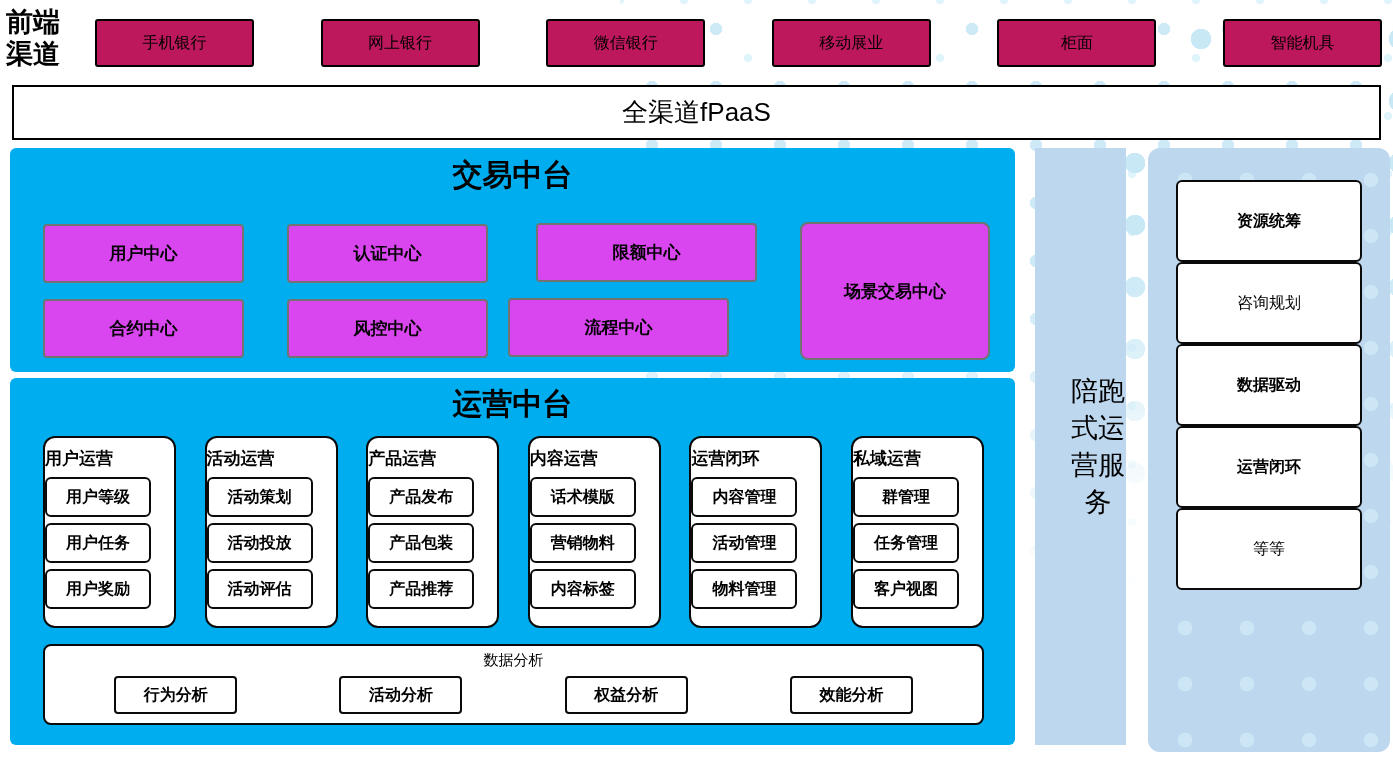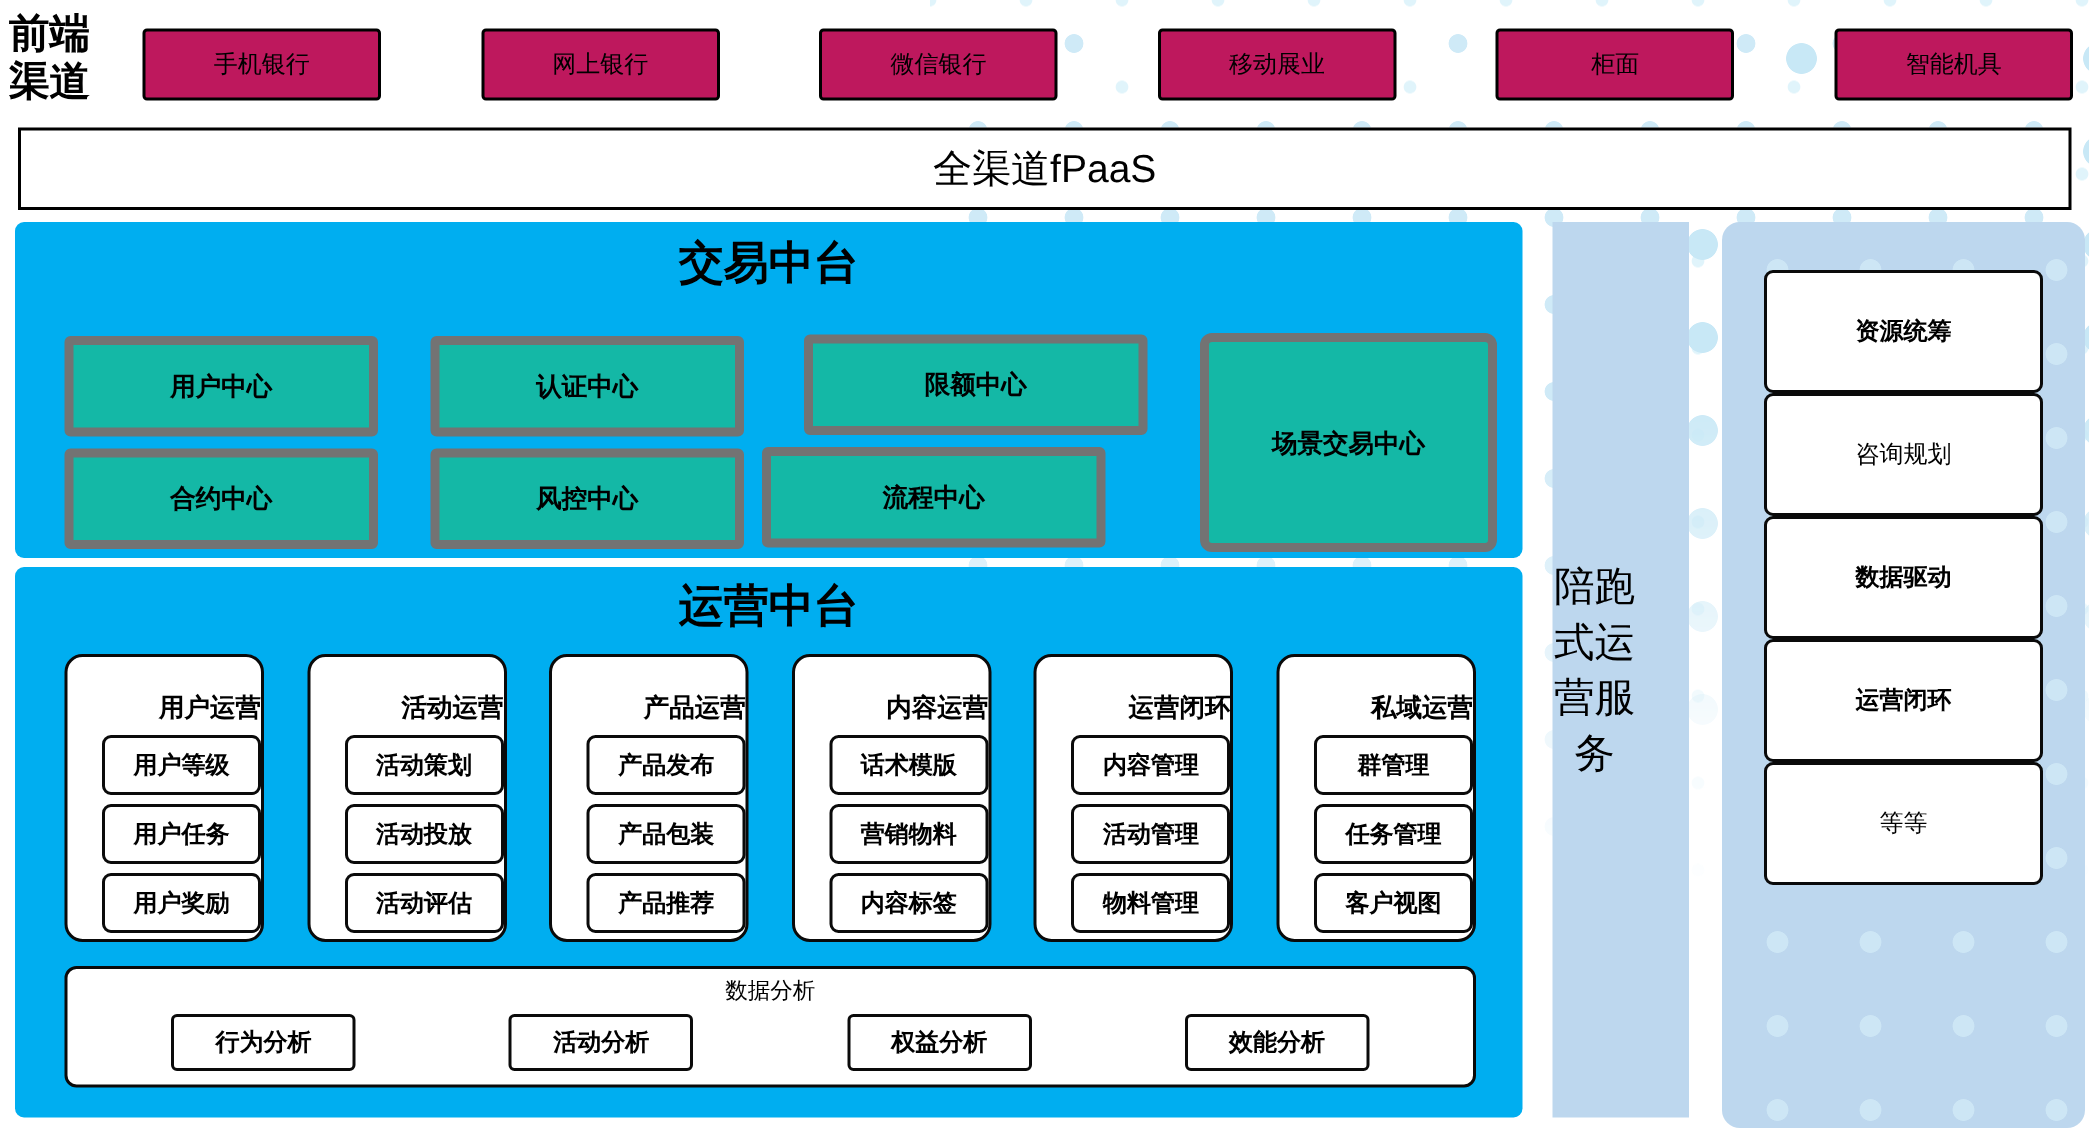--- a/index.html
+++ b/index.html
@@ -49,31 +49,31 @@
   .panel-blue{
     position:absolute;left:10px;width:1005px;background:#00AEF0;border-radius:6px;z-index:1;
   }
   .panel-trade{top:148px;height:224px;}
   .panel-op{top:378px;height:367px;}
   .panel-title{
     text-align:center;font-family:"Liberation Serif","DejaVu Serif",serif;
     font-weight:700;font-size:30px;padding-top:7px;
   }
   .t-box{
-    position:absolute;height:55px;background:#14b8a6;border:6px solid #737373;border-radius:4px;
+    position:absolute;height:55px;background:#d946ef;border:2px solid #737373;border-radius:4px;
     display:flex;align-items:center;justify-content:center;font-size:17px;font-weight:700;
   }
   
   .groups{
     position:absolute;left:33px;top:58px;width:941px;height:192px;
     display:flex;justify-content:space-between;
   }
   .group{
     width:133px;background:#fff;border:2px solid #0a0a0a;border-radius:12px;
-    display:flex;flex-direction:column;align-items:flex-end;padding-top:20px;box-sizing:border-box;
+    display:flex;flex-direction:column;align-items:flex-start;padding-top:7px;box-sizing:border-box;
   }
   .group-title{font-size:17px;font-weight:700;margin:2px 0 4px 0;}
   .sub-box{
     width:106px;height:40px;background:#fff;border:2px solid #0a0a0a;border-radius:6px;
     display:flex;align-items:center;justify-content:center;
     font-size:16px;font-weight:700;margin:3px 0;box-sizing:border-box;
   }
   .analysis{
     position:absolute;left:33px;top:266px;width:941px;height:81px;
     background:#fff;border:2px solid #0a0a0a;border-radius:8px;box-sizing:border-box;
@@ -81,21 +81,21 @@
   .analysis-title{text-align:center;font-size:15px;margin-top:5px;}
   .analysis-row{display:flex;justify-content:space-around;margin-top:6px;padding:0 18px;}
   .analysis-box{
     width:123px;height:38px;background:#fff;border:2px solid #0a0a0a;border-radius:4px;
     display:flex;align-items:center;justify-content:center;font-size:16px;font-weight:600;
     box-sizing:border-box;
   }
   
   .side-bar{
     position:absolute;left:1035px;top:148px;width:91px;height:597px;z-index:1;
-    background:#BDD7EE;display:flex;align-items:center;justify-content:flex-start;
+    background:#BDD7EE;display:flex;align-items:center;justify-content:flex-end;
   }
   .side-bar-text{width:56px;font-size:27px;line-height:37px;text-align:center;font-weight:500;}
   .right-panel{
     position:absolute;left:1148px;top:148px;width:242px;height:604px;z-index:1;
     background-image:
       radial-gradient(circle,#cde6f5 7px,rgba(255,255,255,0) 7.5px),
       linear-gradient(#BDD7EE,#BDD7EE);
     background-size:62px 56px,auto;background-position:6px 4px,0 0;
     border-radius:12px;
     display:flex;flex-direction:column;align-items:center;

